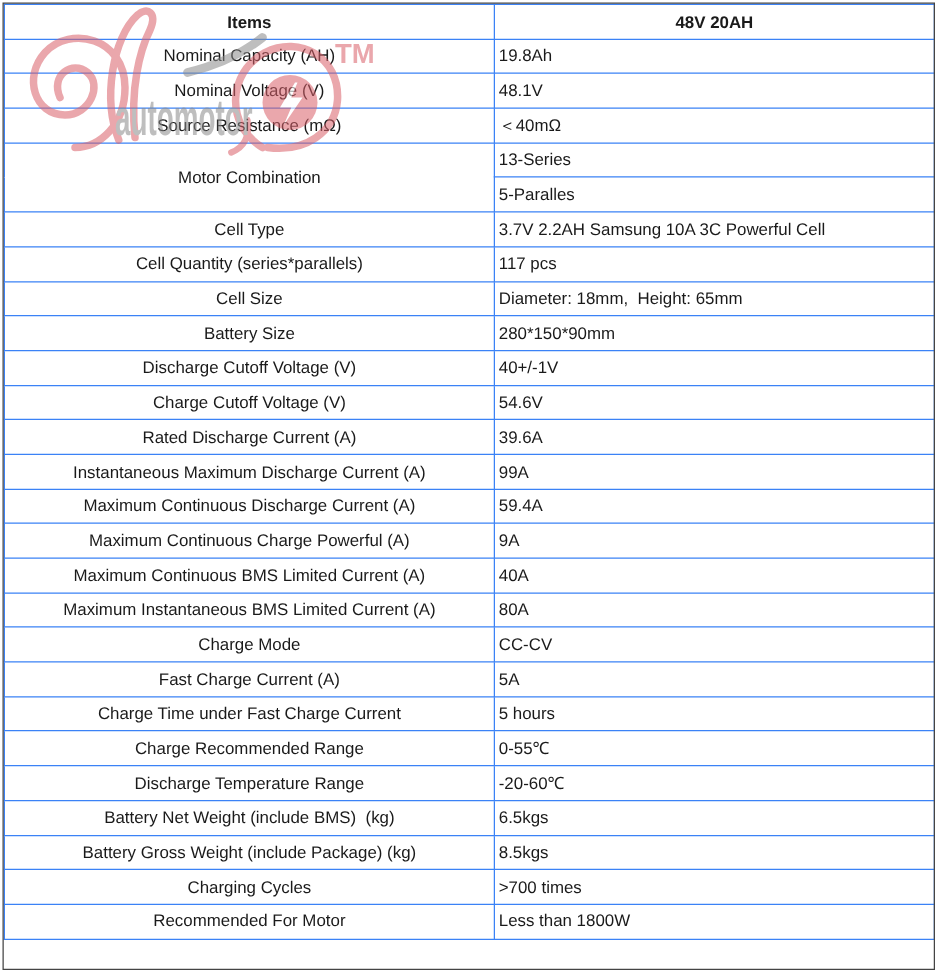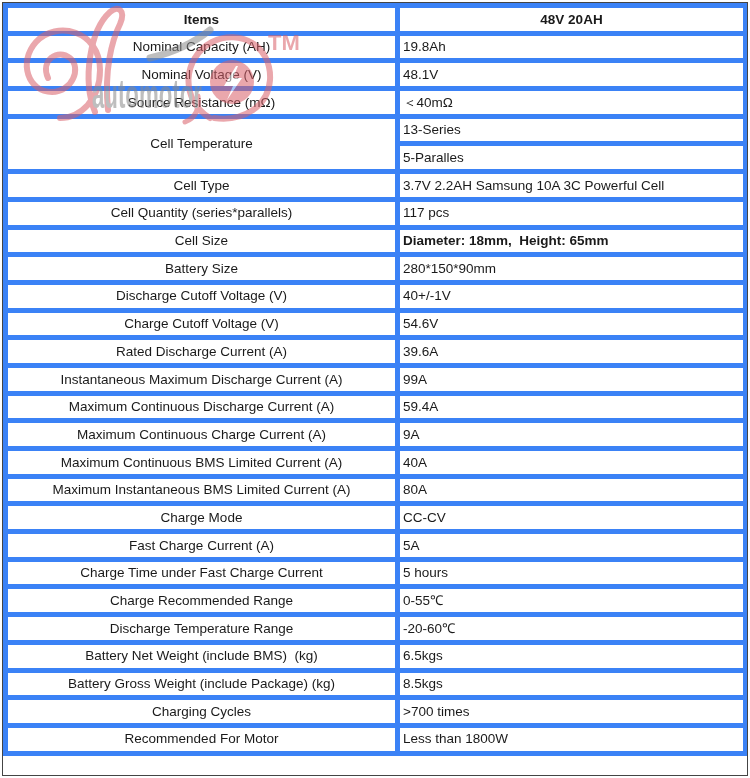--- a/index.html
+++ b/index.html
@@ -18,21 +18,21 @@
     .spec-table {
       position: absolute;
       left: 3px;
       top: 3px;
       width: 745px;
       border-collapse: collapse;
       table-layout: fixed;
       font-size: 13.5px;
     }
     .spec-table td, .spec-table th {
-      border: 5px solid #3b82f6;
+      border: 1px solid #3b82f6;
       height: 27.7px;
       padding: 0 3px;
       box-sizing: border-box;
       line-height: 1;
       white-space: nowrap;
     }
     .spec-table th {
       font-weight: bold;
       text-align: center;
       font-size: 13.5px;
@@ -77,37 +77,37 @@
     </tr>
     <tr>
       <td class="col-label">Nominal Voltage (V)</td>
       <td class="col-value">48.1V</td>
     </tr>
     <tr>
       <td class="col-label">Source Resistance (mΩ)</td>
       <td class="col-value">＜40mΩ</td>
     </tr>
     <tr>
-      <td class="col-label" rowspan="2">Cell Temperature</td>
+      <td class="col-label" rowspan="2">Motor Combination</td>
       <td class="col-value">13-Series</td>
     </tr>
     <tr>
       <td class="col-value">5-Paralles</td>
     </tr>
     <tr>
       <td class="col-label">Cell Type</td>
       <td class="col-value">3.7V 2.2AH Samsung 10A 3C Powerful Cell</td>
     </tr>
     <tr>
       <td class="col-label">Cell Quantity (series*parallels)</td>
       <td class="col-value">117 pcs</td>
     </tr>
     <tr>
       <td class="col-label">Cell Size</td>
-      <td class="col-value" style="white-space:pre;font-weight:bold;">Diameter: 18mm,  Height: 65mm</td>
+      <td class="col-value" style="white-space:pre;">Diameter: 18mm,  Height: 65mm</td>
     </tr>
     <tr>
       <td class="col-label">Battery Size</td>
       <td class="col-value">280*150*90mm</td>
     </tr>
     <tr>
       <td class="col-label">Discharge Cutoff Voltage (V)</td>
       <td class="col-value">40+/-1V</td>
     </tr>
     <tr>
@@ -120,21 +120,21 @@
     </tr>
     <tr>
       <td class="col-label">Instantaneous Maximum Discharge Current (A)</td>
       <td class="col-value">99A</td>
     </tr>
     <tr>
       <td class="col-label">Maximum Continuous Discharge Current (A)</td>
       <td class="col-value">59.4A</td>
     </tr>
     <tr>
-      <td class="col-label">Maximum Continuous Charge Current (A)</td>
+      <td class="col-label">Maximum Continuous Charge Powerful (A)</td>
       <td class="col-value">9A</td>
     </tr>
     <tr>
       <td class="col-label">Maximum Continuous BMS Limited Current (A)</td>
       <td class="col-value">40A</td>
     </tr>
     <tr>
       <td class="col-label">Maximum Instantaneous BMS Limited Current (A)</td>
       <td class="col-value">80A</td>
     </tr>

